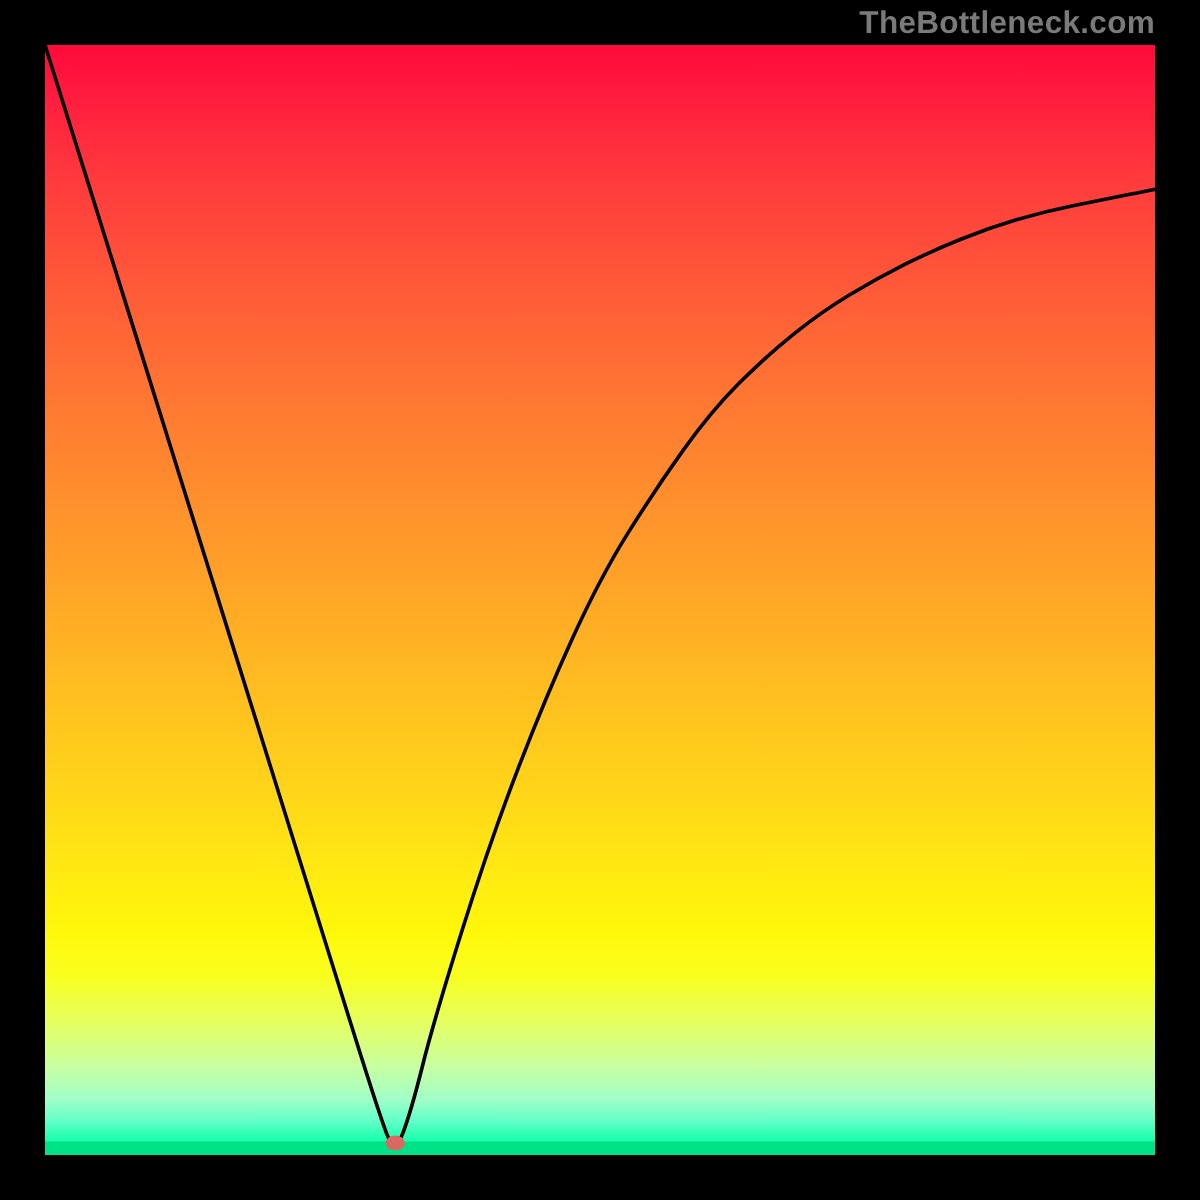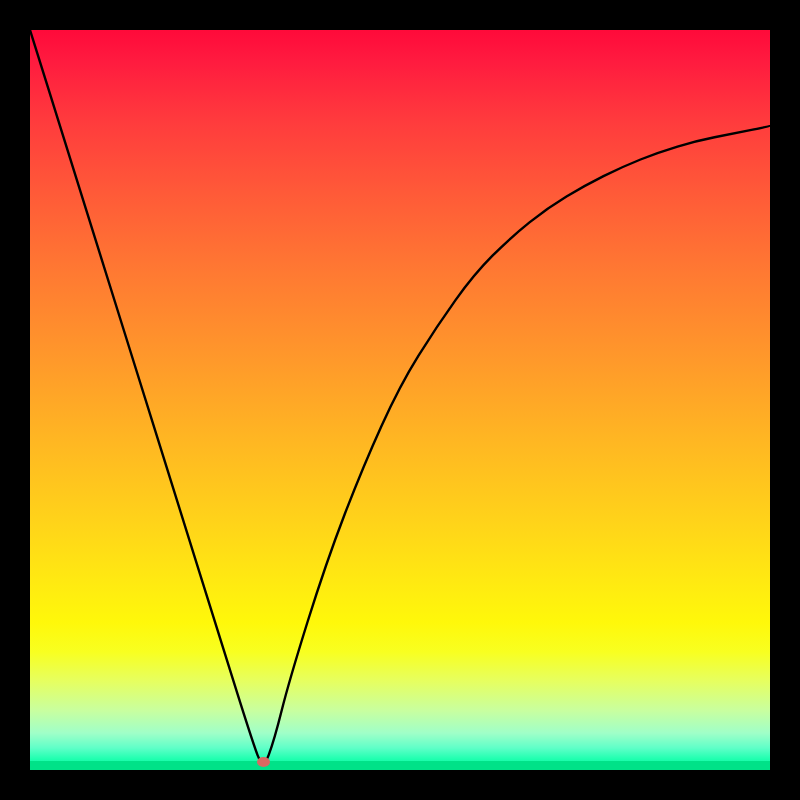--- a/index.html
+++ b/index.html
@@ -76,20 +76,21 @@
     color: #7a7a7a;
     font-size: 21px;
     font-weight: 600;
     letter-spacing: 0.2px;
   }
 </style>
 </head>
 <body>
 
 <div class="frame">
+  <div class="watermark">TheBottleneck.com</div>
 
   <div class="plot-area">
     <div class="gradient"></div>
     <div class="bottom-strip" id="bottom-strip" style="background: rgb(0, 226, 136);"></div>
 
     <svg class="curve-svg" viewBox="0 0 740 740" preserveAspectRatio="none">
       <path id="curve-path" fill="none" stroke="#000000" stroke-width="2.4" stroke-linejoin="round" stroke-linecap="round" d="M 0.00 0.00 Q 0.00 0.00 18.50 59.20 Q 37.00 118.40 55.50 177.60 Q 74.00 236.80 92.50 296.00 Q 111.00 355.20 129.50 414.40 Q 148.00 473.60 166.50 532.80 Q 185.00 592.00 203.50 651.20 Q 222.00 710.40 227.55 725.20 Q 233.10 740.00 238.65 725.20 Q 244.20 710.40 251.60 680.80 Q 259.00 651.20 277.50 592.00 Q 296.00 532.80 314.50 484.70 Q 333.00 436.60 351.50 395.90 Q 370.00 355.20 388.50 325.60 Q 407.00 296.00 425.50 270.10 Q 444.00 244.20 462.50 225.70 Q 481.00 207.20 499.50 192.40 Q 518.00 177.60 536.50 166.50 Q 555.00 155.40 573.50 146.15 Q 592.00 136.90 610.50 129.50 Q 629.00 122.10 647.50 116.55 Q 666.00 111.00 684.50 107.30 Q 703.00 103.60 721.50 99.90 T 740.00 96.20"></path>
     </svg>
 
     <div class="marker" id="min-marker" style="left: 226.6px; background: rgb(217, 106, 98);"></div>

